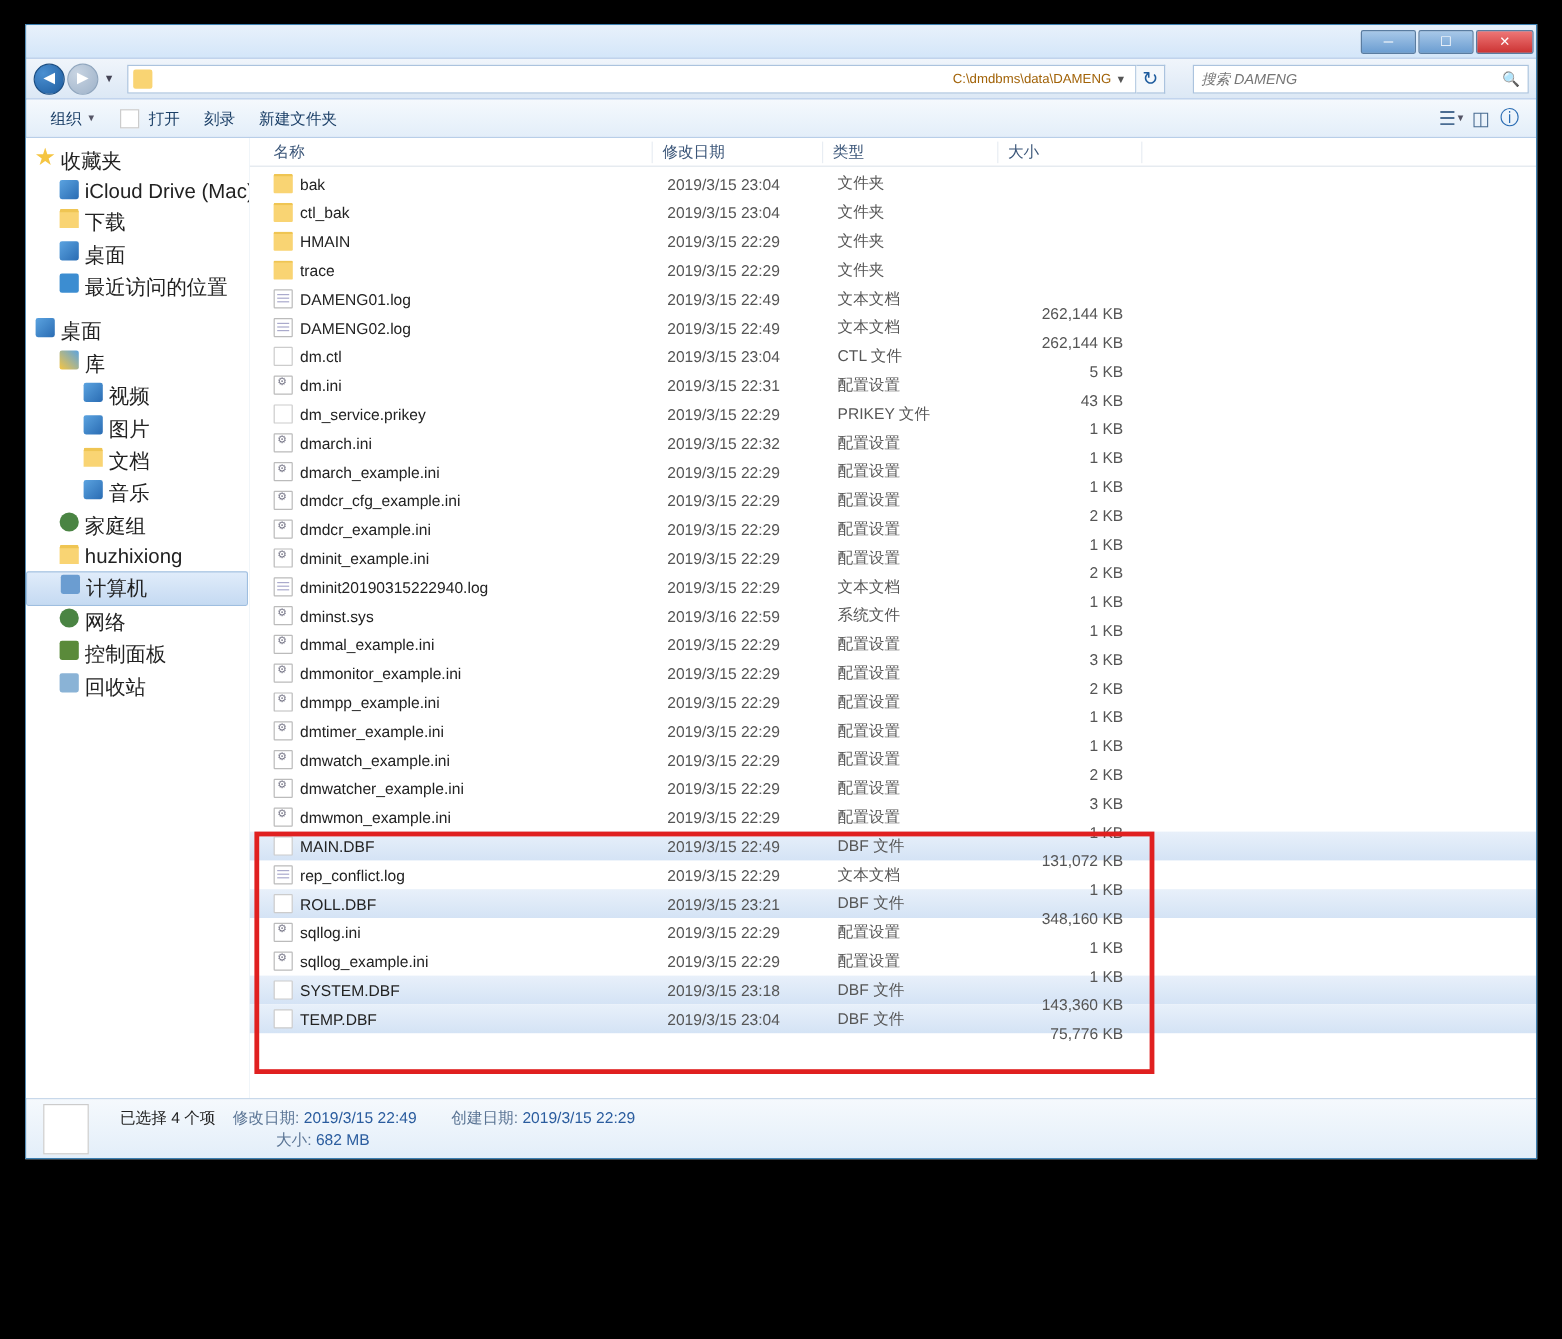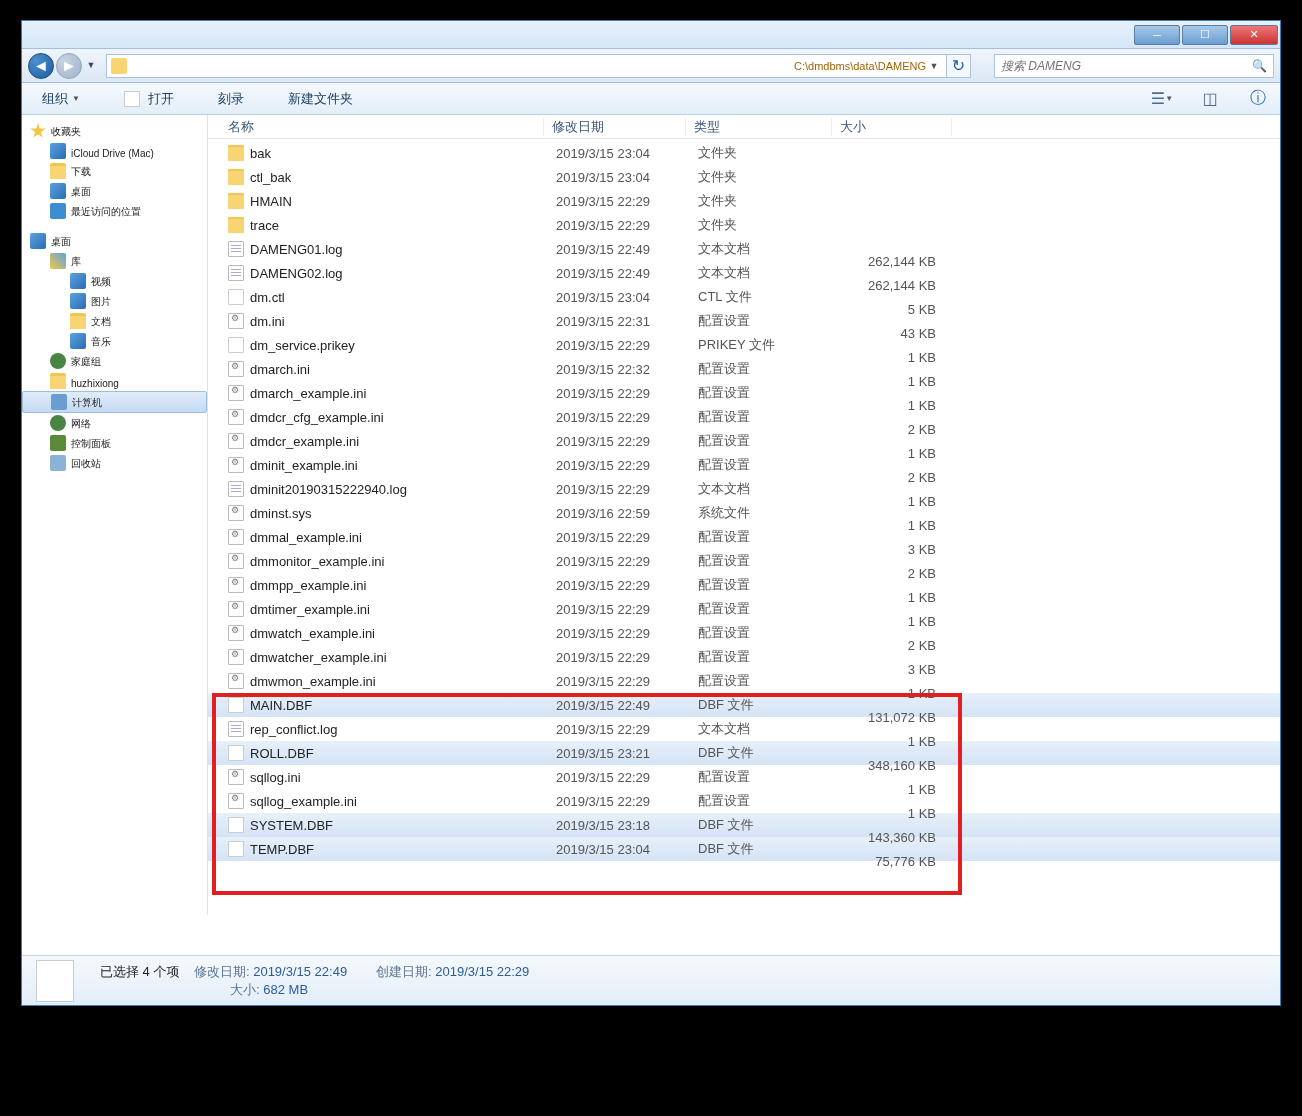--- a/index.html
+++ b/index.html
@@ -97,21 +97,20 @@
       background: transparent;
     }
     .search-ico { color: #6a8bb0; font-size: 12px; cursor: pointer; }
     .toolbar {
       height: 32px;
       background: linear-gradient(to bottom, #f5f9fd, #e3eef9);
       display: flex;
       align-items: center;
       padding: 0 10px;
       border-bottom: 1px solid #b8cee8;
-      gap: 24px;
     }
     .tb-item {
       padding: 4px 10px;
       font-size: 13px;
       color: #1a3e66;
       cursor: pointer;
       display: flex;
       align-items: center;
       gap: 4px;
     }
@@ -121,23 +120,23 @@
     .main-area { display: flex; height: 800px; }
     .sidebar {
       width: 186px;
       background: #fff;
       border-right: 1px solid #d8e4f0;
       padding: 6px 0;
       overflow-y: auto;
     }
     .sb-item {
       display: flex;
-      align-items: flex-end;
+      align-items: flex-start;
       padding: 2px 4px 2px 22px;
-      font-size: 10px;
+      font-size: 17px;
       color: #222;
       cursor: pointer;
       gap: 5px;
       white-space: nowrap;
     }
     .sb-item.level0 { padding-left: 8px; }
     .sb-item.level1 { padding-left: 28px; }
     .sb-item.level2 { padding-left: 48px; }
     .sb-item.selected {
       background: linear-gradient(to bottom, #e0ecfa, #c5daf2);
@@ -200,21 +199,20 @@
     }
     .statusbar {
       height: 50px;
       background: linear-gradient(to bottom, #f5f9fd, #e3eef9);
       border-top: 1px solid #c8d8ea;
       display: flex;
       align-items: center;
       padding: 0 14px;
       font-size: 13px;
       gap: 16px;
-      margin-top: 40px;
     }
     .status-ico {
       width: 38px; height: 42px;
       background: #fff;
       border: 1px solid #ccc;
       margin-right: 10px;
     }
     .status-text { color: #222; }
     .status-meta { color: #5a7494; }
     .status-val { color: #2a5c9e; }

